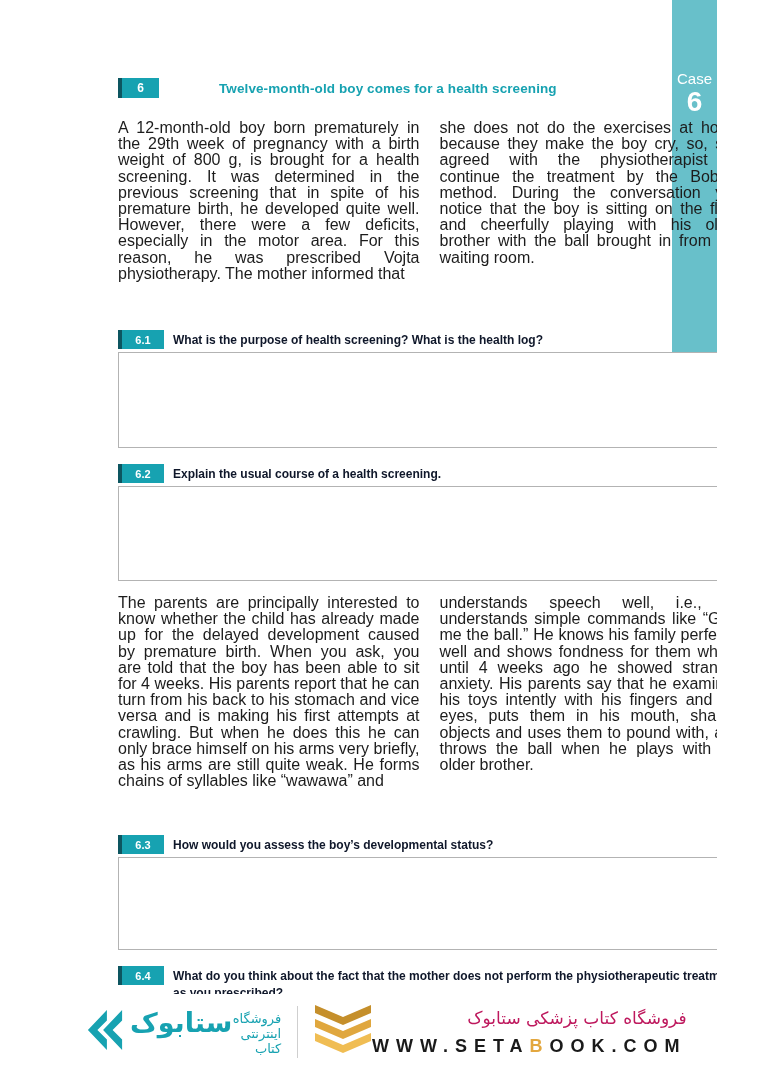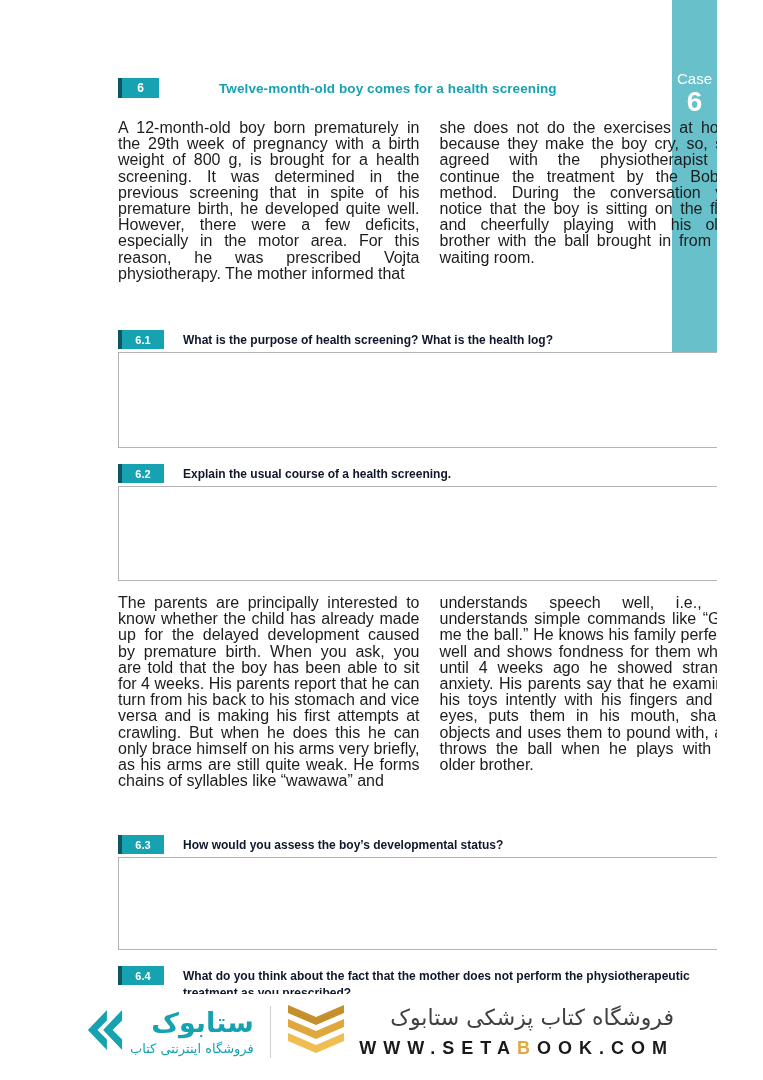--- a/index.html
+++ b/index.html
@@ -35,49 +35,49 @@
     display:flex; align-items:center; justify-content:center;
   }
   .sec-badge { width:41px; height:20px; font-size:12px; flex:0 0 auto; }
   .sec-title { color:#17a2b1; font-weight:bold; font-size:13.5px; letter-spacing:.1px;margin-left:48px; }
 
   .two-col { display:flex; gap:20px; text-align:justify; font-size:16px; line-height:16.2px; }
   .two-col > div { flex:1; hyphens:auto; -webkit-hyphens:auto; }
   .intro { margin-top:22px; }
   .middle { margin-top:14px; }
 
-  .q-row { display:flex; gap:19px; align-items:flex-start; }
+  .q-row { display:flex; gap:9px; align-items:flex-start; }
   .q-badge { min-width:46px; height:19px; font-size:11px; flex:0 0 auto; }
   .q-text { font-size:12px; font-weight:bold; color:#0f172a; line-height:16.5px; padding-top:2px; }
   .answer-box { border:1px solid #b3b3b3; background:#ffffff; margin-top:3px; width:623px; }
   .mt48 { margin-top:48px; } .mt46 { margin-top:46px; } .mt16 { margin-top:16px; }
   .h96 { height:96px; } .h95 { height:95px; } .h93 { height:93px; } .h84 { height:84px; }
 
   
   .footer {
     position:absolute; left:0; right:0; bottom:0; height:86px; background:#ffffff;
     display:flex; align-items:center; justify-content:space-between;
     padding:0 43px 10px 40px;
   }
   .footer-left { display:flex; align-items:center; gap:16px; }
   .logo-block { display:flex; align-items:center; gap:6px; }
-  .logo-texts { display:flex; flex-direction:column; align-items:flex-end; }
+  .logo-texts { display:flex; flex-direction:row; align-items:flex-start; }
   .logo-fa {
     font-family:"DejaVu Sans", sans-serif; direction:rtl;
     color:#17a2b1; font-size:27px; font-weight:bold; line-height:30px;
   }
   .logo-sub {
     font-family:"DejaVu Sans", sans-serif; direction:rtl;
     color:#17a2b1; font-size:13px; margin-top:3px; letter-spacing:.5px;
   }
   .v-divider { width:1px; height:52px; background:#cfcfcf; }
   .footer-right { display:flex; flex-direction:column; align-items:flex-end; gap:8px; }
   .store-name {
     font-family:"DejaVu Sans", sans-serif; direction:rtl;
-    font-size:22px; color:#404040;
+    font-size:17px; color:#be185d;
   }
   .website {
     font-size:18px; font-weight:bold; color:#1a1a1a; letter-spacing:7px;
     font-family:"Liberation Sans", sans-serif;
   }
   .website .gold { color:#e3a73e; }
 </style>
 </head>
 <body>
 

